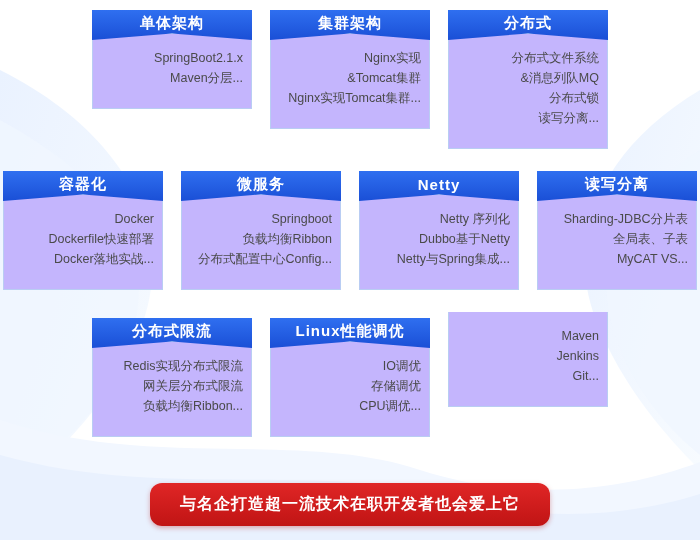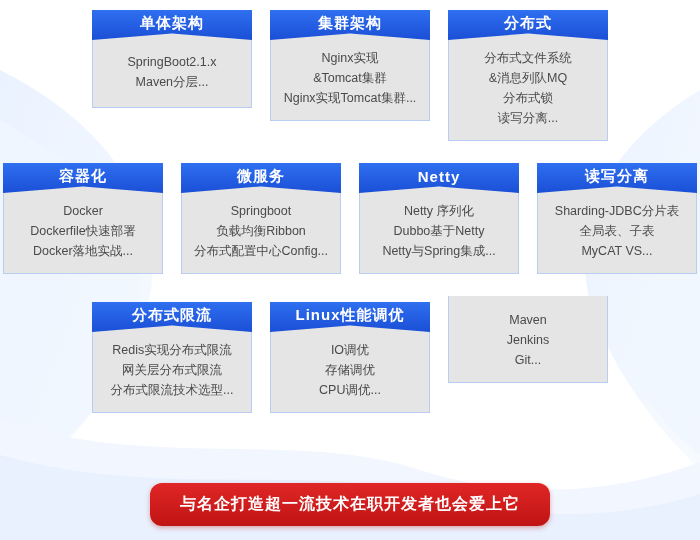--- a/index.html
+++ b/index.html
@@ -59,26 +59,26 @@
     letter-spacing: 1px;
     clip-path: polygon(0 0, 100% 0, 100% 100%, 50% 78%, 0 100%);
     padding-bottom: 4px;
     box-sizing: border-box;
     z-index: 3;
   }
   .card-body {
     margin-top: -6px;
     border: 1px solid #b9cdf3;
     border-top: none;
-    background: #e5e5e5;
+    background: #c4b5fd;
     color: #4a4a4a;
     font-size: 12.5px;
     line-height: 20px;
-    text-align: center;
-    padding: 14px 8px 12px 8px;
+    text-align: right;
+    padding: 14px 8px 20px 8px;
     box-sizing: border-box;
     min-height: 74px;
     display: flex;
     flex-direction: column;
     justify-content: center;
   }
   .card-body .ln { white-space: nowrap; overflow: hidden; text-overflow: ellipsis; }
 
   .footer {
     position: absolute;
@@ -189,21 +189,21 @@
       </div>
     </div>
   </div>
 
   <div class="row row-3">
     <div class="card">
       <div class="card-head">分布式限流</div>
       <div class="card-body">
         <div class="ln">Redis实现分布式限流</div>
         <div class="ln">网关层分布式限流</div>
-        <div class="ln">分布式限流技术选型...</div>
+        <div class="ln">负载均衡Ribbon...</div>
       </div>
     </div>
 
     <div class="card">
       <div class="card-head">Linux性能调优</div>
       <div class="card-body">
         <div class="ln">IO调优</div>
         <div class="ln">存储调优</div>
         <div class="ln">CPU调优...</div>
       </div>

